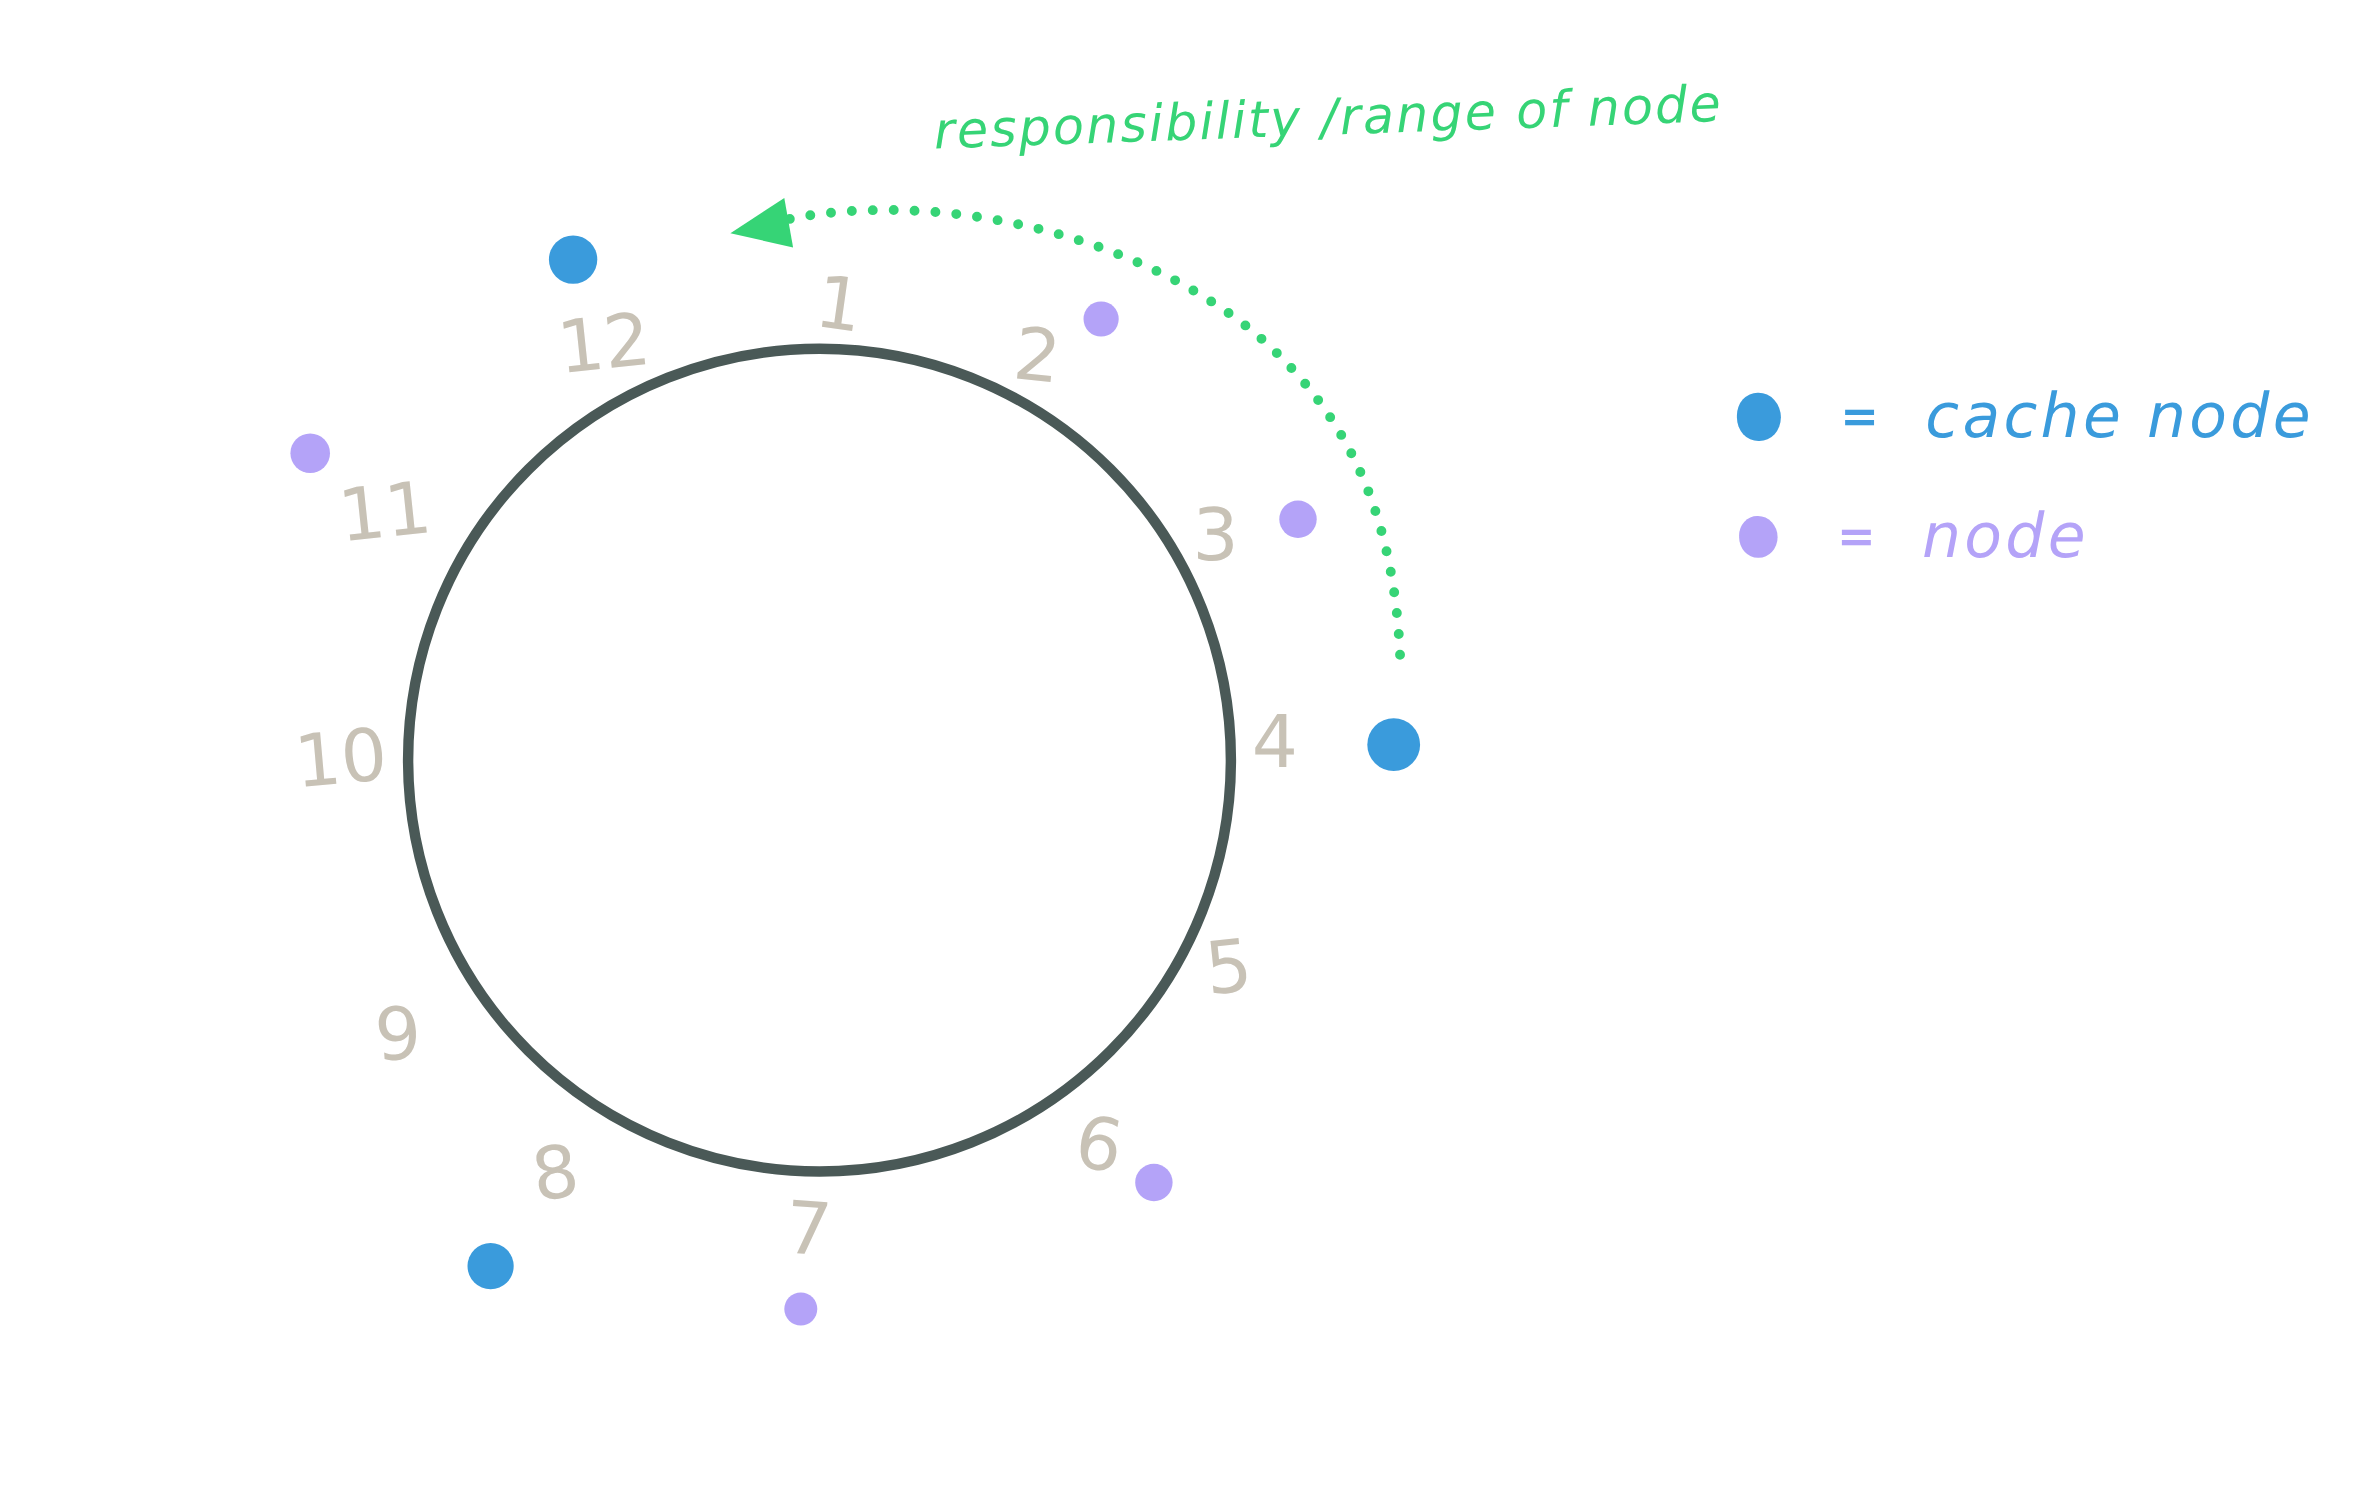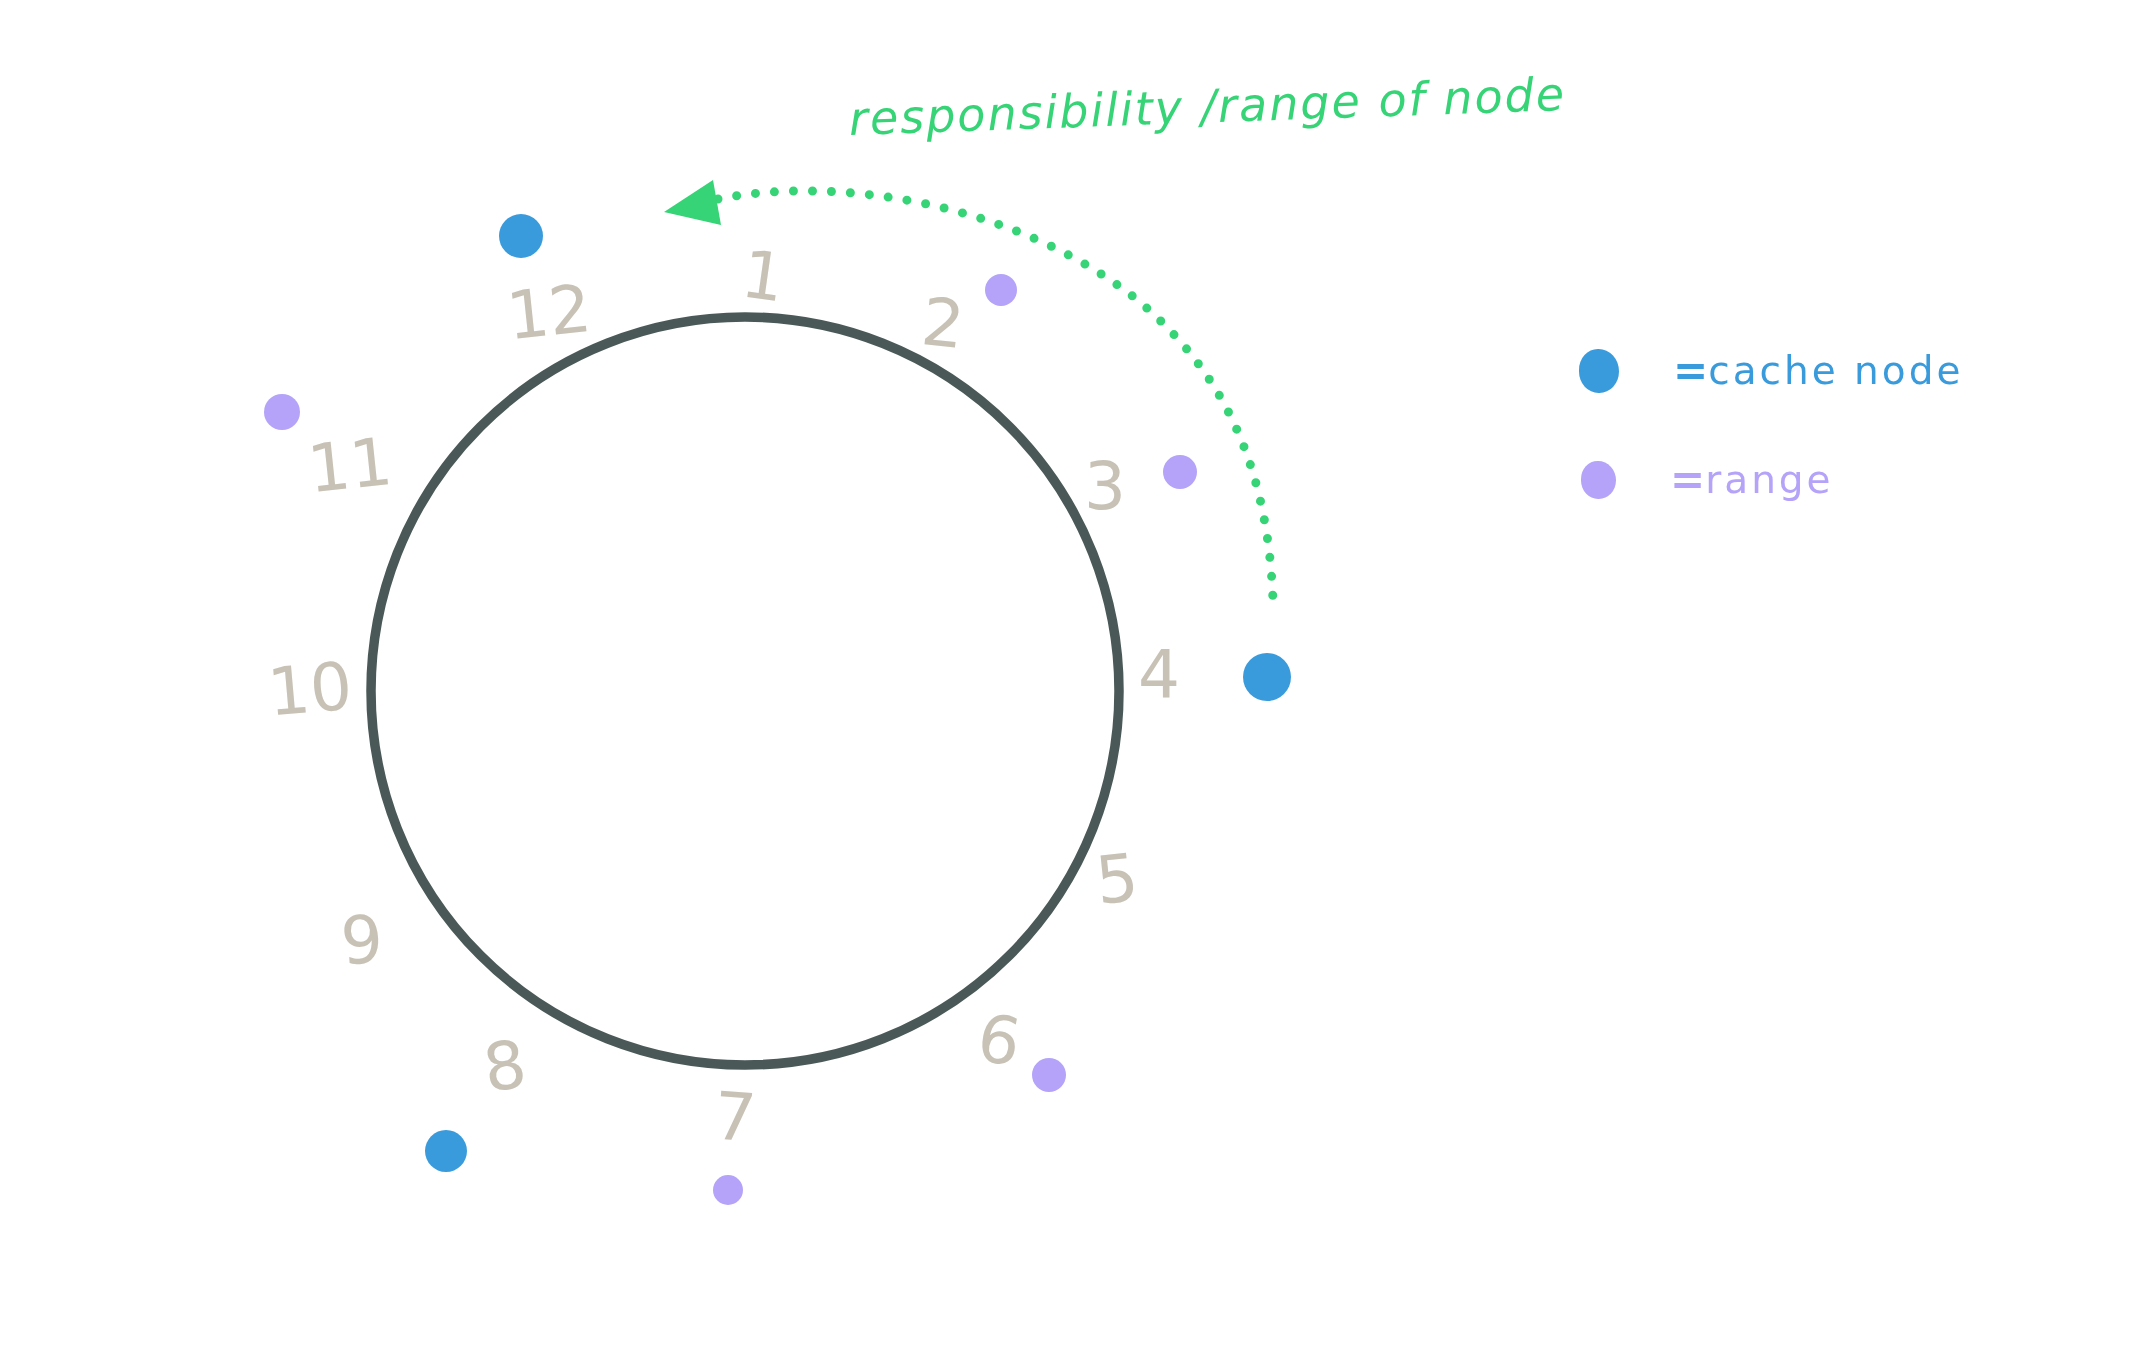--- a/index.html
+++ b/index.html
@@ -73,21 +73,23 @@
   }
   .legend-row.cache .legend-dot { width: 40px; height: 44px; background: var(--color-cache-node, #3a9bdc); }
   .legend-row.value .legend-dot { width: 35px; height: 38px; background: var(--color-value, #b4a3f8); }
   .legend-eq {
     margin-left: 54px;
     font-size: 42px;
     font-weight: bold;
     font-style: italic;
   }
   .legend-label {
-    font-size: 39px;
+    margin-left: 42px;
+    font-size: 56px;
+    font-style: italic;
     letter-spacing: 3px;
   }
 </style>
 </head>
 <body>
 
 <div class="canvas">
 
   <svg class="board" width="2150" height="1356" viewBox="0 0 2150 1356">
 
@@ -123,16 +125,16 @@
   <div class="annotation">responsibility /range of node</div>
 
   <div class="legend-row cache">
     <span class="legend-dot"></span>
     <span class="legend-eq">=</span>
     <span class="legend-label">cache node</span>
   </div>
   <div class="legend-row value">
     <span class="legend-dot"></span>
     <span class="legend-eq">=</span>
-    <span class="legend-label">range</span>
+    <span class="legend-label">node</span>
   </div>
 
 </div>
 
 </body></html>

